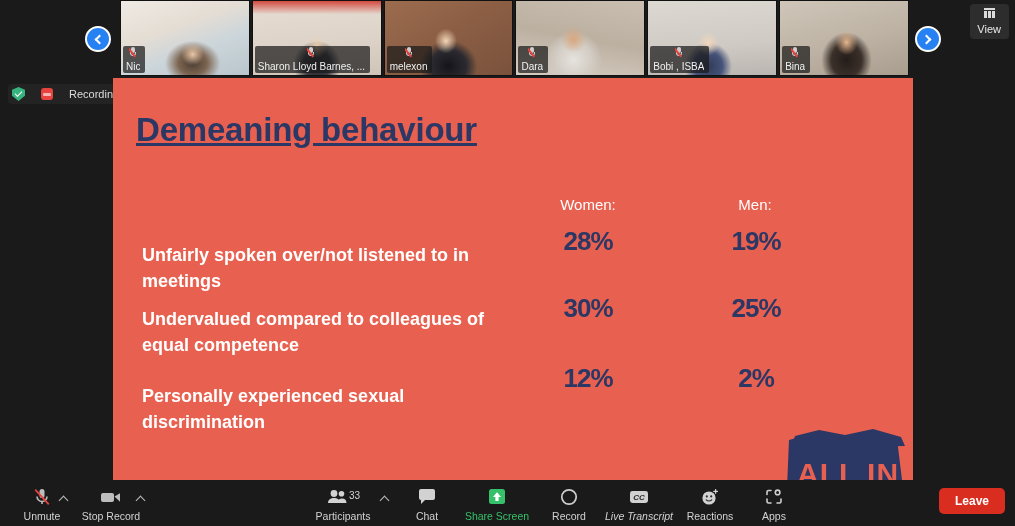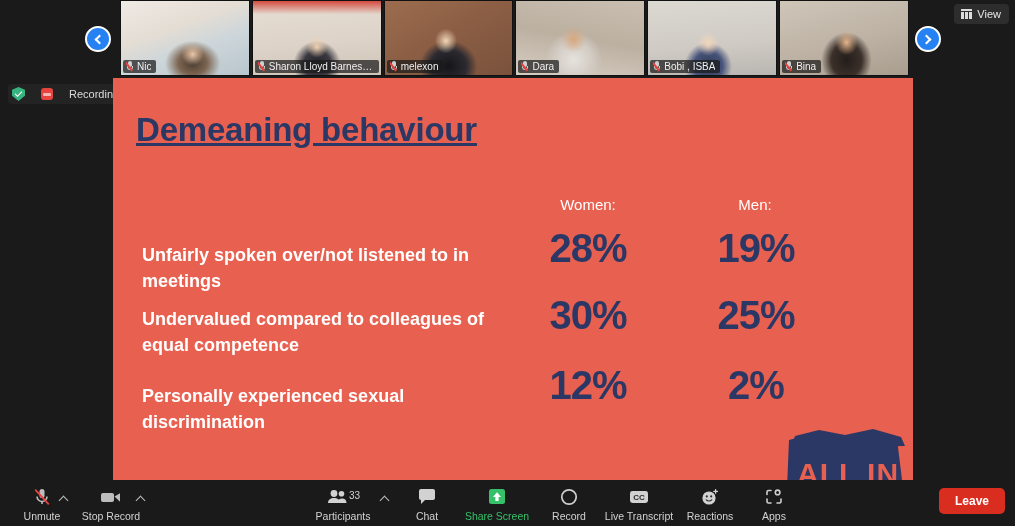--- a/index.html
+++ b/index.html
@@ -10,42 +10,42 @@
     overflow: hidden;
   }
   #app { position: relative; width: 1015px; height: 526px; background: #1a1a1a; }
 
   
   .view-btn {
     position: absolute; top: 4px; right: 6px;
     display: flex; align-items: center; gap: 5px;
     background: #2d2d2d; border-radius: 4px;
     padding: 4px 8px 4px 7px;
-    color: #e8e8e8; font-size: 11px;
+    color: #e8e8e8; font-size: 11px; flex-direction: column;
   }
   .grid-icon { display: block; width: 11px; height: 10px; position: relative; }
   .grid-icon i {
     position: absolute; background: #dcdcdc; display: block;
   }
 
   
   .filmstrip {
     position: absolute; top: 0; left: 120px; width: 789px; height: 76px;
     display: flex; gap: 2px;
   }
   .tile {
     position: relative; width: 131px; height: 76px; overflow: hidden;
     background: #4a4a4a; border: 1px solid #111;
   }
   .tile-bg { position: absolute; inset: 0; }
   .namebar {
     position: absolute; left: 2px; bottom: 2px; max-width: 124px;
     display: flex; align-items: center; gap: 3px;
     background: rgba(26,26,26,0.72);
-    padding: 1px 5px 1px 3px; border-radius: 2px;
+    padding: 1px 5px 1px 3px; border-radius: 2px; flex-direction: column;
   }
   .mic-off {
     width: 8px; height: 11px; position: relative; flex: 0 0 auto;
   }
   .mic-off .body {
     position: absolute; left: 2px; top: 0px; width: 4px; height: 6px;
     background: #cfcfcf; border-radius: 2px;
   }
   .mic-off .stand {
     position: absolute; left: 1px; top: 5px; width: 6px; height: 4px;
@@ -119,21 +119,21 @@
 
   .rowlabel {
     position: absolute; left: 29px; color: #ffffff;
     font-size: 18px; font-weight: bold; line-height: 1.45; width: 385px;
   }
   .rowlabel.r1 { top: 164px; }
   .rowlabel.r2 { top: 228px; }
   .rowlabel.r3 { top: 305px; }
 
   .pct {
-    position: absolute; color: #2b3765; font-size: 40px; font-weight: bold;
+    position: absolute; color: #2b3765; font-size: 26px; font-weight: bold;
     text-align: center; width: 130px; letter-spacing: -1px;
   }
   .pct.w1 { left: 410px; top: 148px; }
   .pct.m1 { left: 578px; top: 148px; }
   .pct.w2 { left: 410px; top: 215px; }
   .pct.m2 { left: 578px; top: 215px; }
   .pct.w3 { left: 410px; top: 285px; }
   .pct.m3 { left: 578px; top: 285px; }
 
   
@@ -369,21 +369,21 @@
     <div class="tb-item" style="left:459px;">
       <span class="tb-ico">
         <svg width="22" height="18" viewBox="0 0 22 18">
           <rect x="3" y="1" width="16" height="15" rx="2.5" fill="#36c06a"></rect>
           <path d="M11 4.2 L15 9 L12.6 9 L12.6 13 L9.4 13 L9.4 9 L7 9 Z" fill="#ffffff"></path>
         </svg>
       </span>
       <span class="tb-lbl green">Share Screen</span>
     </div>
 
-    <div class="tb-item" style="left:601px;">
+    <div class="tb-item" style="left:601px;font-style:italic;">
       <span class="tb-ico">
         <svg width="24" height="17" viewBox="0 0 24 17">
           <rect x="3" y="2" width="18" height="12" rx="2.4" fill="#d2d2d2"></rect>
           <text x="12" y="11.4" text-anchor="middle" font-family="Liberation Sans, sans-serif" font-size="8" font-weight="bold" fill="#2b2b2b">CC</text>
         </svg>
       </span>
       <span class="tb-lbl">Live Transcript</span>
     </div>
 
     <div class="tb-item" style="left:672px;">

